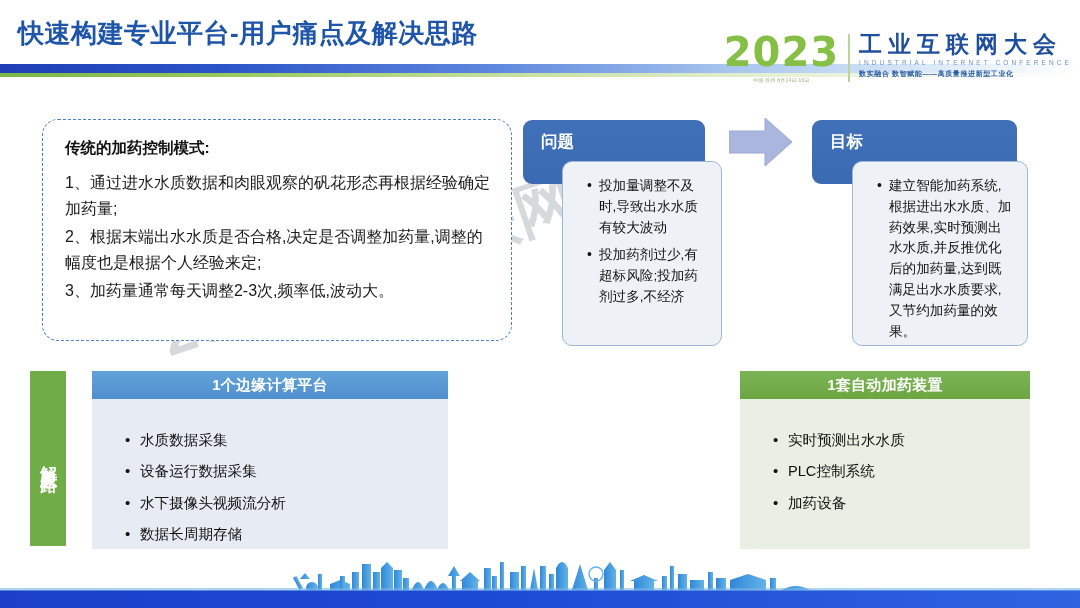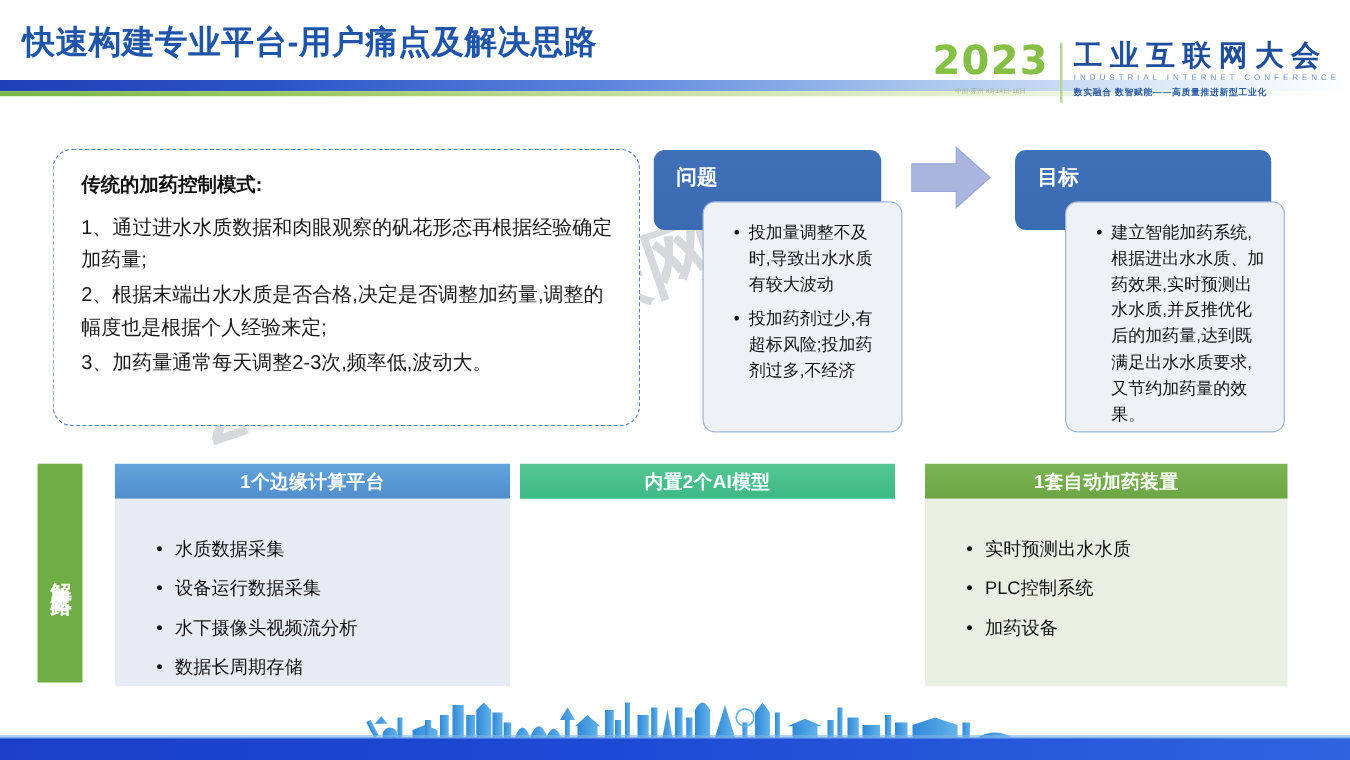--- a/index.html
+++ b/index.html
@@ -23,21 +23,21 @@
   }
   .header-rule2{
     position:absolute;left:0;top:73px;width:100%;height:4px;
     background:linear-gradient(90deg,#7ab648 0%,#9ac95f 22%,#c7e0a2 48%,#e5f0d4 72%,#ffffff 100%);
   }
 
   
   .logo{position:absolute;right:8px;top:32px;display:flex;align-items:flex-start;height:52px;}
   .logo-year-wrap{display:flex;flex-direction:column;align-items:center;padding-right:9px;}
   .logo-year{
-    font-size:32px;font-weight:700;color:#86bf45;letter-spacing:1px;line-height:1;
+    font-size:40px;font-weight:700;color:#86bf45;letter-spacing:1px;line-height:1;
     font-family:"DejaVu Sans",sans-serif;
   }
   .logo-year-sub{font-size:5px;color:#9ab27c;letter-spacing:.2px;margin-top:5px;white-space:nowrap;}
   .logo-div{width:2px;background:#b9d39a;align-self:stretch;margin:2px 9px 2px 0;}
   .logo-right{display:flex;flex-direction:column;}
   .logo-cn{font-size:23px;font-weight:700;color:#1f4e9c;letter-spacing:6px;line-height:1.05;white-space:nowrap;}
   .logo-en{font-size:6.5px;color:#6f93c4;letter-spacing:3.1px;margin-top:3px;white-space:nowrap;}
   .logo-tag{font-size:7px;color:#2b5ca5;letter-spacing:.6px;margin-top:3px;white-space:nowrap;font-weight:600;}
 
   
@@ -103,21 +103,21 @@
     color:#fff;font-size:15px;font-weight:700;letter-spacing:.3px;
   }
   .col-body{box-sizing:border-box;padding:13px 10px 0 14px;}
   .col-body ul{margin:18px;padding:0;list-style:none;}
   .col-body li{
     font-size:14.6px;color:#111;line-height:1.46;margin-bottom:10px;
     position:relative;padding-left:16px;
   }
   .col-body li:before{content:"•";position:absolute;left:1px;top:-1px;font-size:15px;color:#111;}
 
-  #col1{left:92px;width:316px;}
+  #col1{left:92px;width:356px;}
   #col1 .col-head{background:linear-gradient(180deg,#63a3da 0%,#508fcd 100%);}
   #col1 .col-body{background:#e7ebf3;height:150px;}
 
   #col2{left:416px;width:300px;}
   #col2 .col-head{background:linear-gradient(180deg,#55c694 0%,#3cb985 100%);}
   #col2 .col-body{background:#e5f3ec;height:150px;}
 
   #col3{left:740px;width:290px;}
   #col3 .col-head{background:linear-gradient(180deg,#7cb455 0%,#6ca643 100%);}
   #col3 .col-body{background:#e9efe3;height:150px;}
@@ -192,21 +192,20 @@
       <ul>
         <li>水质数据采集</li>
         <li>设备运行数据采集</li>
         <li>水下摄像头视频流分析</li>
         <li>数据长周期存储</li>
       </ul>
     </div>
   </div>
 
   <div class="col" id="col2">
-    <div class="col-head">内置2个AI模型</div>
   </div>
 
   <div class="col" id="col3">
     <div class="col-head">1套自动加药装置</div>
     <div class="col-body">
       <ul>
         <li>实时预测出水水质</li>
         <li>PLC控制系统</li>
         <li>加药设备</li>
       </ul>

